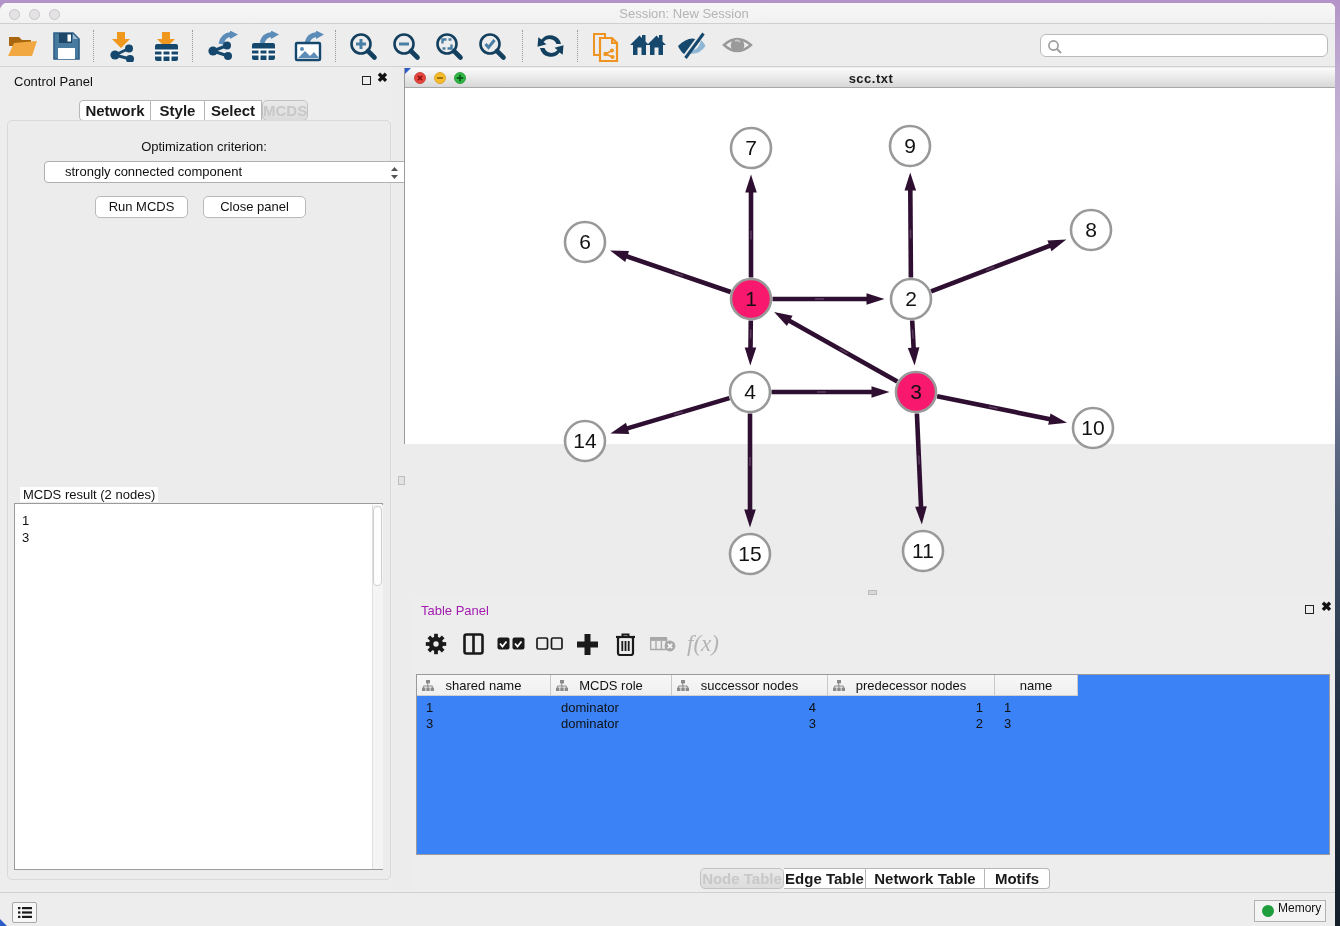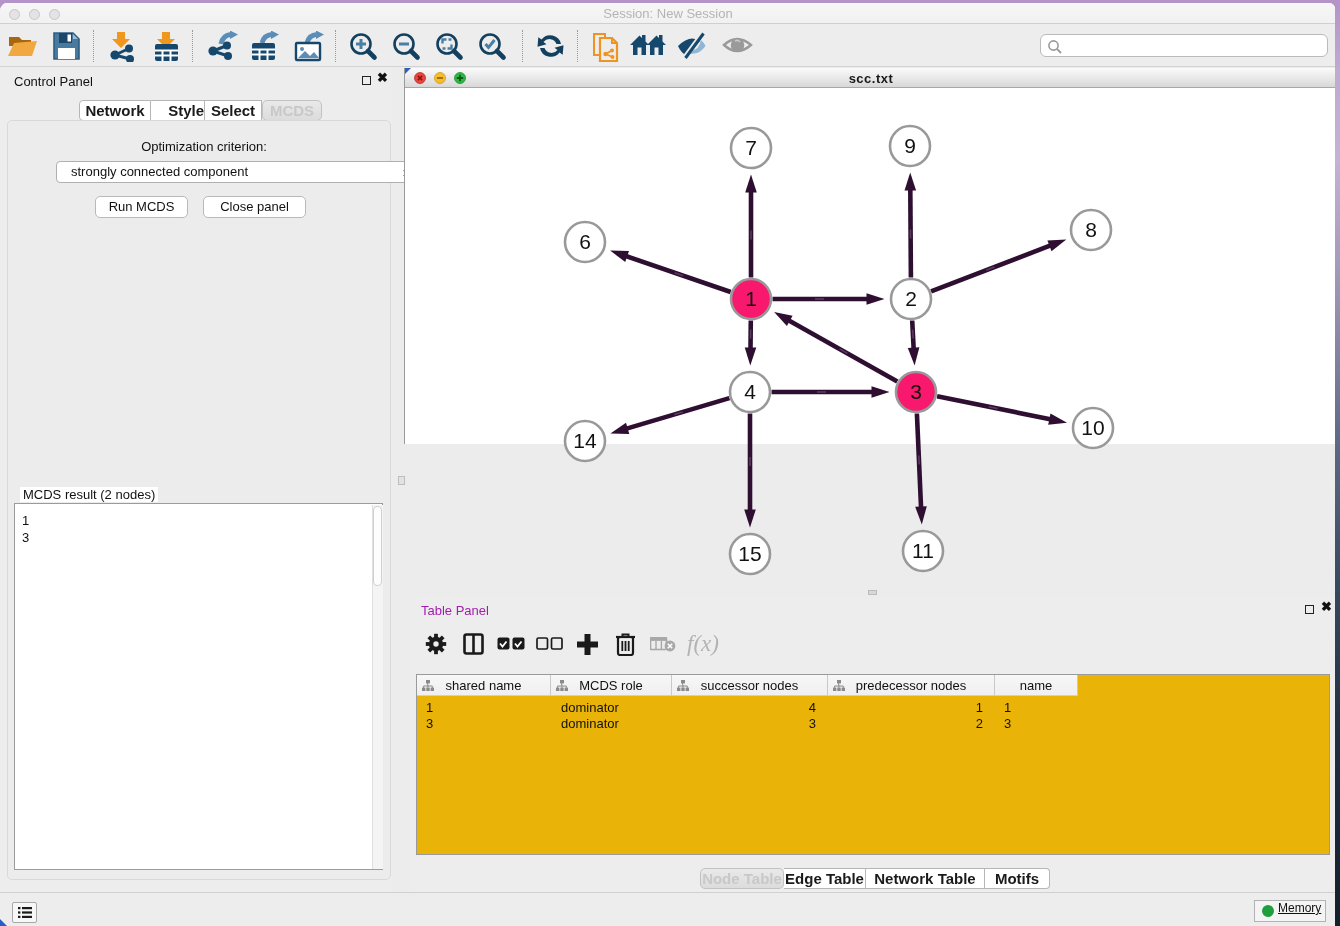--- a/index.html
+++ b/index.html
@@ -5,61 +5,61 @@
 * { margin:0; padding:0; box-sizing:border-box; }
 html,body { width:1340px; height:926px; overflow:hidden; }
 body { font-family:"Liberation Sans", sans-serif; background:#ececec; position:relative; }
 .abs { position:absolute; }
 
 #wall-top { left:0; top:0; width:1340px; height:3px; background:#b493c8; }
 #wall-right { left:1335px; top:0; width:5px; height:926px;
   background:linear-gradient(to bottom,#b493c8 0px,#bfaad0 70px,#c3b2d4 160px,#9a92b0 300px,#5f6a84 440px,#39495f 580px,#222f42 730px,#141f2a 926px); }
 #appwin { left:0; top:2px; width:1336px; height:924px; background:#ececec; border-radius:9px 9px 0 0; }
 
-#titlebar { left:0; top:0; width:1336px; height:22px; background:linear-gradient(#f7f7f7,#f1f1f1); border-radius:9px 9px 0 0; border-bottom:1px solid #cfcfcf; }
+#titlebar { left:0; top:0; width:1336px; height:22px; background:linear-gradient(#f7f7f7,#f1f1f1); border-radius:9px 9px 0 0; border-bottom:1px solid #cfcfcf;padding-left:16px; }
 .tl { position:absolute; top:7px; width:11px; height:11px; border-radius:50%; background:#e4e2e4; border:1px solid #c8c6c8; }
 #title-text { width:100%; text-align:center; top:4px; color:#b4b4b4; font-size:13px; }
 
 #toolbar { left:0; top:23px; width:1336px; height:42px; background:#ededed; border-bottom:1px solid #d2d2d2; }
 .sep { position:absolute; top:5px; height:32px; width:0; border-left:1px dotted #9a9a9a; }
 .ticon { position:absolute; top:6px; }
 #searchbox { left:1040px; top:9px; width:288px; height:23px; background:#fff; border:1px solid #bbb; border-radius:6px; }
 
 #cp { left:0; top:65px; width:392px; height:825px; background:#ededed; }
 #cp-title { left:14px; top:7px; font-size:13px; color:#111; }
 .wicon-sq { position:absolute; width:9px; height:9px; border:1.5px solid #222; }
 .wicon-x { position:absolute; font-size:13px; font-weight:bold; color:#111; }
 
 .tabseg { position:absolute; height:21px; background:#fff; border:1px solid #b6b6b6; border-left:none; font-size:15px; font-weight:bold; text-align:center; color:#1a1a1a; line-height:20px; }
 .tabfirst { border-left:1px solid #b6b6b6; border-radius:4px 0 0 4px; }
 .tabsel { background:linear-gradient(#e9e9e9,#dcdcdc); color:#c8c8c8; border:1px solid #c2c2c2; border-radius:5px; }
 #cp-content { left:7px; top:53px; width:384px; height:760px; border:1px solid #d9d9d9; border-radius:5px; background:#ececec; }
 #opt-label { left:0; top:72px; width:392px; text-align:center; font-size:13px; color:#111;padding-left:16px; }
-#combo { left:56px; top:94px; width:364px; height:22px; background:#fff; border:1px solid #b0b0b0; border-radius:4px; font-size:13px; color:#111; line-height:20px; padding-left:14px; }
+#combo { left:44px; top:94px; width:364px; height:22px; background:#fff; border:1px solid #b0b0b0; border-radius:4px; font-size:13px; color:#111; line-height:20px; padding-left:20px; }
 .btn { position:absolute; height:22px; background:#fff; border:1px solid #b9b9b9; border-radius:5px; font-size:13px; color:#111; text-align:center; line-height:20px; }
 
 #mcds-box { left:14px; top:436px; width:369px; height:367px; background:#fff; border:1px solid #9b9b9b; }
 #mcds-label { left:20px; top:420px; background:#fff; padding:0 3px; font-size:13px; color:#111; }
 #mcds-label2 { position:absolute; font-size:13px; color:#111; }
 
 #netframe { left:404px; top:66px; width:932px; height:376px; background:#fff; border-left:1px solid #9a9a9a; }
 #net-titlebar { left:0; top:0; width:932px; height:20px; background:linear-gradient(#fbfbfb,#d8d8d8); border-bottom:1px solid #a8a8a8; }
 #net-title { width:100%; top:3px; text-align:center; font-size:13px; font-weight:bold; color:#1a1a1a; letter-spacing:0.5px; }
 
 #tp { left:410px; top:596px; width:926px; height:294px; background:#ededed; }
 #tp-title { left:11px; top:5px; font-size:13px; color:#a21caf; }
 #tp-toolbar { left:0; top:26px; width:926px; height:40px; }
-#tbl { left:6px; top:76px; width:914px; height:181px; background:#eab308; border:1px solid #9a9a9a; }
+#tbl { left:6px; top:76px; width:914px; height:181px; background:#3b82f6; border:1px solid #9a9a9a; }
 #tbl-header { left:0; top:0; width:661px; height:21px; border-right:1px solid #c9c9c9; background:linear-gradient(#f7f7f7,#efefef); }
 .th { position:absolute; top:0; height:21px; border-right:1px solid #c9c9c9; font-size:13px; color:#111; text-align:center; line-height:21px; }
 .th-bb { border-bottom:1px solid #d0d0d0; }
 .td { position:absolute; font-size:13px; color:#111; }
 
 #statusbar { left:0; top:890px; width:1336px; height:36px; background:#ededed; border-top:1px solid #d0d0d0; }
-#membtn { left:1254px; top:7px; width:72px; height:22px; background:#f4f4f4; border:1px solid #b2b2b2; font-size:12px; color:#111;text-decoration:underline; }
+#membtn { left:1254px; top:7px; width:72px; height:22px; background:#f4f4f4; border:1px solid #b2b2b2; font-size:12px; color:#111; }
 #listbtn { left:12px; top:9px; width:25px; height:21px; background:#f7f7f7; border:1px solid #a8a8a8; border-radius:2px; }
 svg text.nlabel { font-size:21px; fill:#111; text-anchor:middle; }
 </style>
 </head>
 <body>
 <div class="abs" style="left:0; top:0; width:1340px; height:40px; background:#b493c8;"></div>
 <div id="appwin" class="abs">
   <div id="titlebar" class="abs">
     <div class="tl" style="left:9px;"></div>
     <div class="tl" style="left:29px;"></div>
@@ -185,23 +185,23 @@
         <circle cx="6.5" cy="6.5" r="4.6" fill="none" stroke="#9a9a9a" stroke-width="1.6"></circle>
         <line x1="10" y1="10" x2="14" y2="14" stroke="#9a9a9a" stroke-width="1.8"></line>
       </svg>
     </div>
   </div>
   <div id="cp" class="abs">
     <div id="cp-title" class="abs">Control Panel</div>
     <div class="wicon-sq" style="left:362px; top:9px;"></div>
     <div class="wicon-x" style="left:377px; top:3px;">✖</div>
     <div class="tabseg tabfirst abs" style="left:79px; top:33px; width:72px;">Network</div>
-    <div class="tabseg abs" style="left:151px; top:33px; width:54px;text-align:right;">Style</div>
+    <div class="tabseg abs" style="left:151px; top:33px; width:54px;">Style</div>
     <div class="tabseg abs" style="left:205px; top:33px; width:57px;">Select</div>
-    <div class="tabseg tabsel abs" style="left:262px; top:33px; width:60px;">MCDS</div>
+    <div class="tabseg tabsel abs" style="left:262px; top:33px; width:46px;">MCDS</div>
     <div id="cp-content" class="abs"></div>
     <div id="opt-label" class="abs">Optimization criterion:</div>
     <div id="combo" class="abs">strongly connected component
       <svg class="abs" style="right:7px; top:3px;" width="11" height="16" viewBox="0 0 11 16">
         <path d="M2 6 L5.5 2 L9 6 Z" fill="#555"></path>
           <path d="M2 10 L5.5 14 L9 10 Z" fill="#555"></path>
       </svg>
     </div>
     <div class="btn abs" style="left:95px; top:129px; width:93px;">Run MCDS</div>
     <div class="btn abs" style="left:203px; top:129px; width:103px;">Close panel</div>

